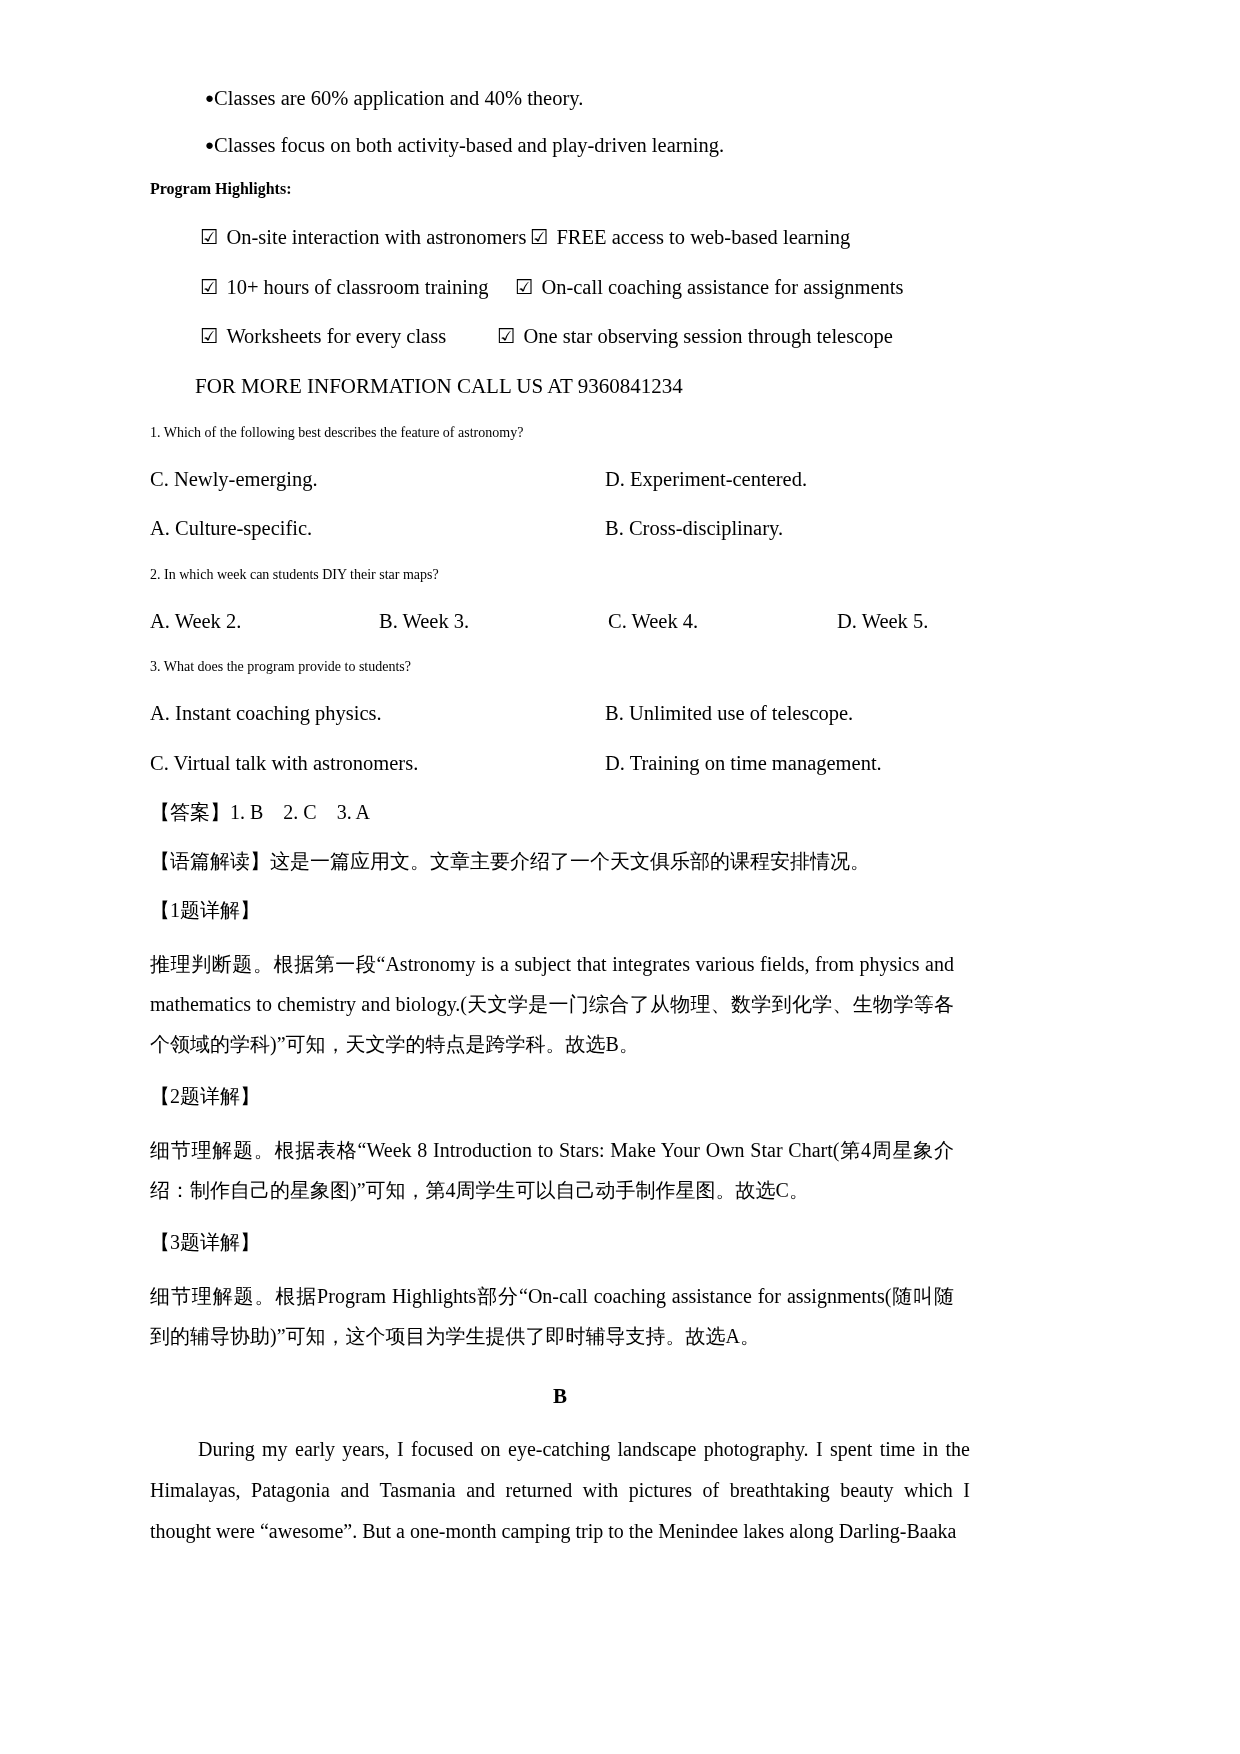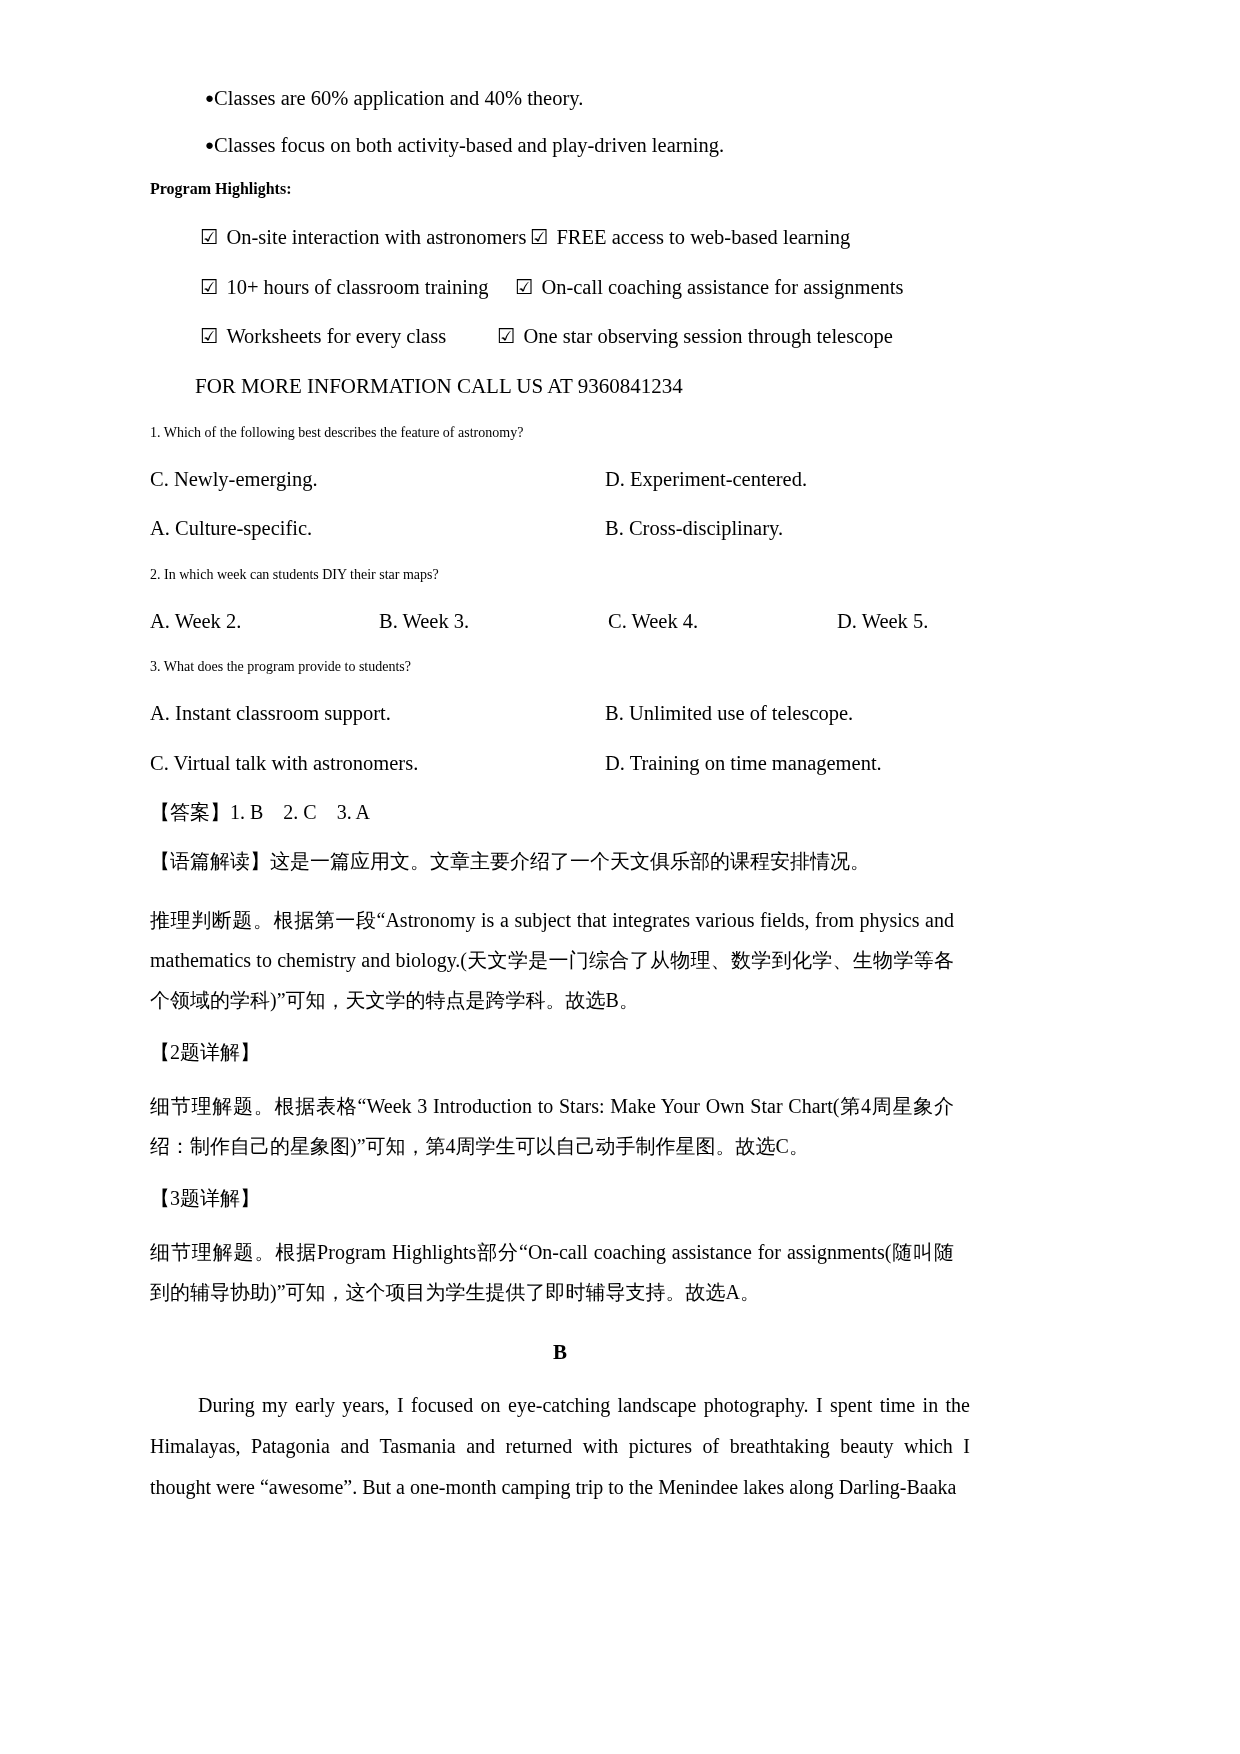--- a/index.html
+++ b/index.html
@@ -166,35 +166,36 @@
     <p class="question">2. In which week can students DIY their star maps?</p>
     <div class="options-4col">
       <span class="opt">A. Week 2.</span>
       <span class="opt">B. Week 3.</span>
       <span class="opt">C. Week 4.</span>
       <span class="opt">D. Week 5.</span>
     </div>
 
     <p class="question">3. What does the program provide to students?</p>
     <div class="options-2col">
-      <span class="opt">A. Instant classroom support.</span>
+      <span class="opt">A. Instant coaching physics.</span>
       <span class="opt">B. Unlimited use of telescope.</span>
     </div>
     <div class="options-2col">
       <span class="opt">C. Virtual talk with astronomers.</span>
       <span class="opt">D. Training on time management.</span>
     </div>
 
     <p class="cn-line">【答案】1. B　2. C　3. A</p>
     <p class="cn-line">【语篇解读】这是一篇应用文。文章主要介绍了一个天文俱乐部的课程安排情况。</p>
 
+    <p class="tag-line">【1题详解】</p>
     <p class="cn-para">推理判断题。根据第一段“Astronomy is a subject that integrates various fields, from physics and mathematics to chemistry and biology.(天文学是一门综合了从物理、数学到化学、生物学等各个领域的学科)”可知，天文学的特点是跨学科。故选B。</p>
 
     <p class="tag-line">【2题详解】</p>
-    <p class="cn-para">细节理解题。根据表格“Week 3 Introduction to Stars: Make Your Own Star Chart(第4周星象介绍：制作自己的星象图)”可知，第4周学生可以自己动手制作星图。故选C。</p>
+    <p class="cn-para">细节理解题。根据表格“Week 8 Introduction to Stars: Make Your Own Star Chart(第4周星象介绍：制作自己的星象图)”可知，第4周学生可以自己动手制作星图。故选C。</p>
 
     <p class="tag-line">【3题详解】</p>
     <p class="cn-para">细节理解题。根据Program Highlights部分“On-call coaching assistance for assignments(随叫随到的辅导协助)”可知，这个项目为学生提供了即时辅导支持。故选A。</p>
 
     <p class="passage-label">B</p>
     <p class="passage-para">During my early years, I focused on eye-catching landscape photography. I spent time in the Himalayas, Patagonia and Tasmania and returned with pictures of breathtaking beauty which I thought were “awesome”. But a one-month camping trip to the Menindee lakes along Darling-Baaka</p>
 
   </div>
 </div>
 

